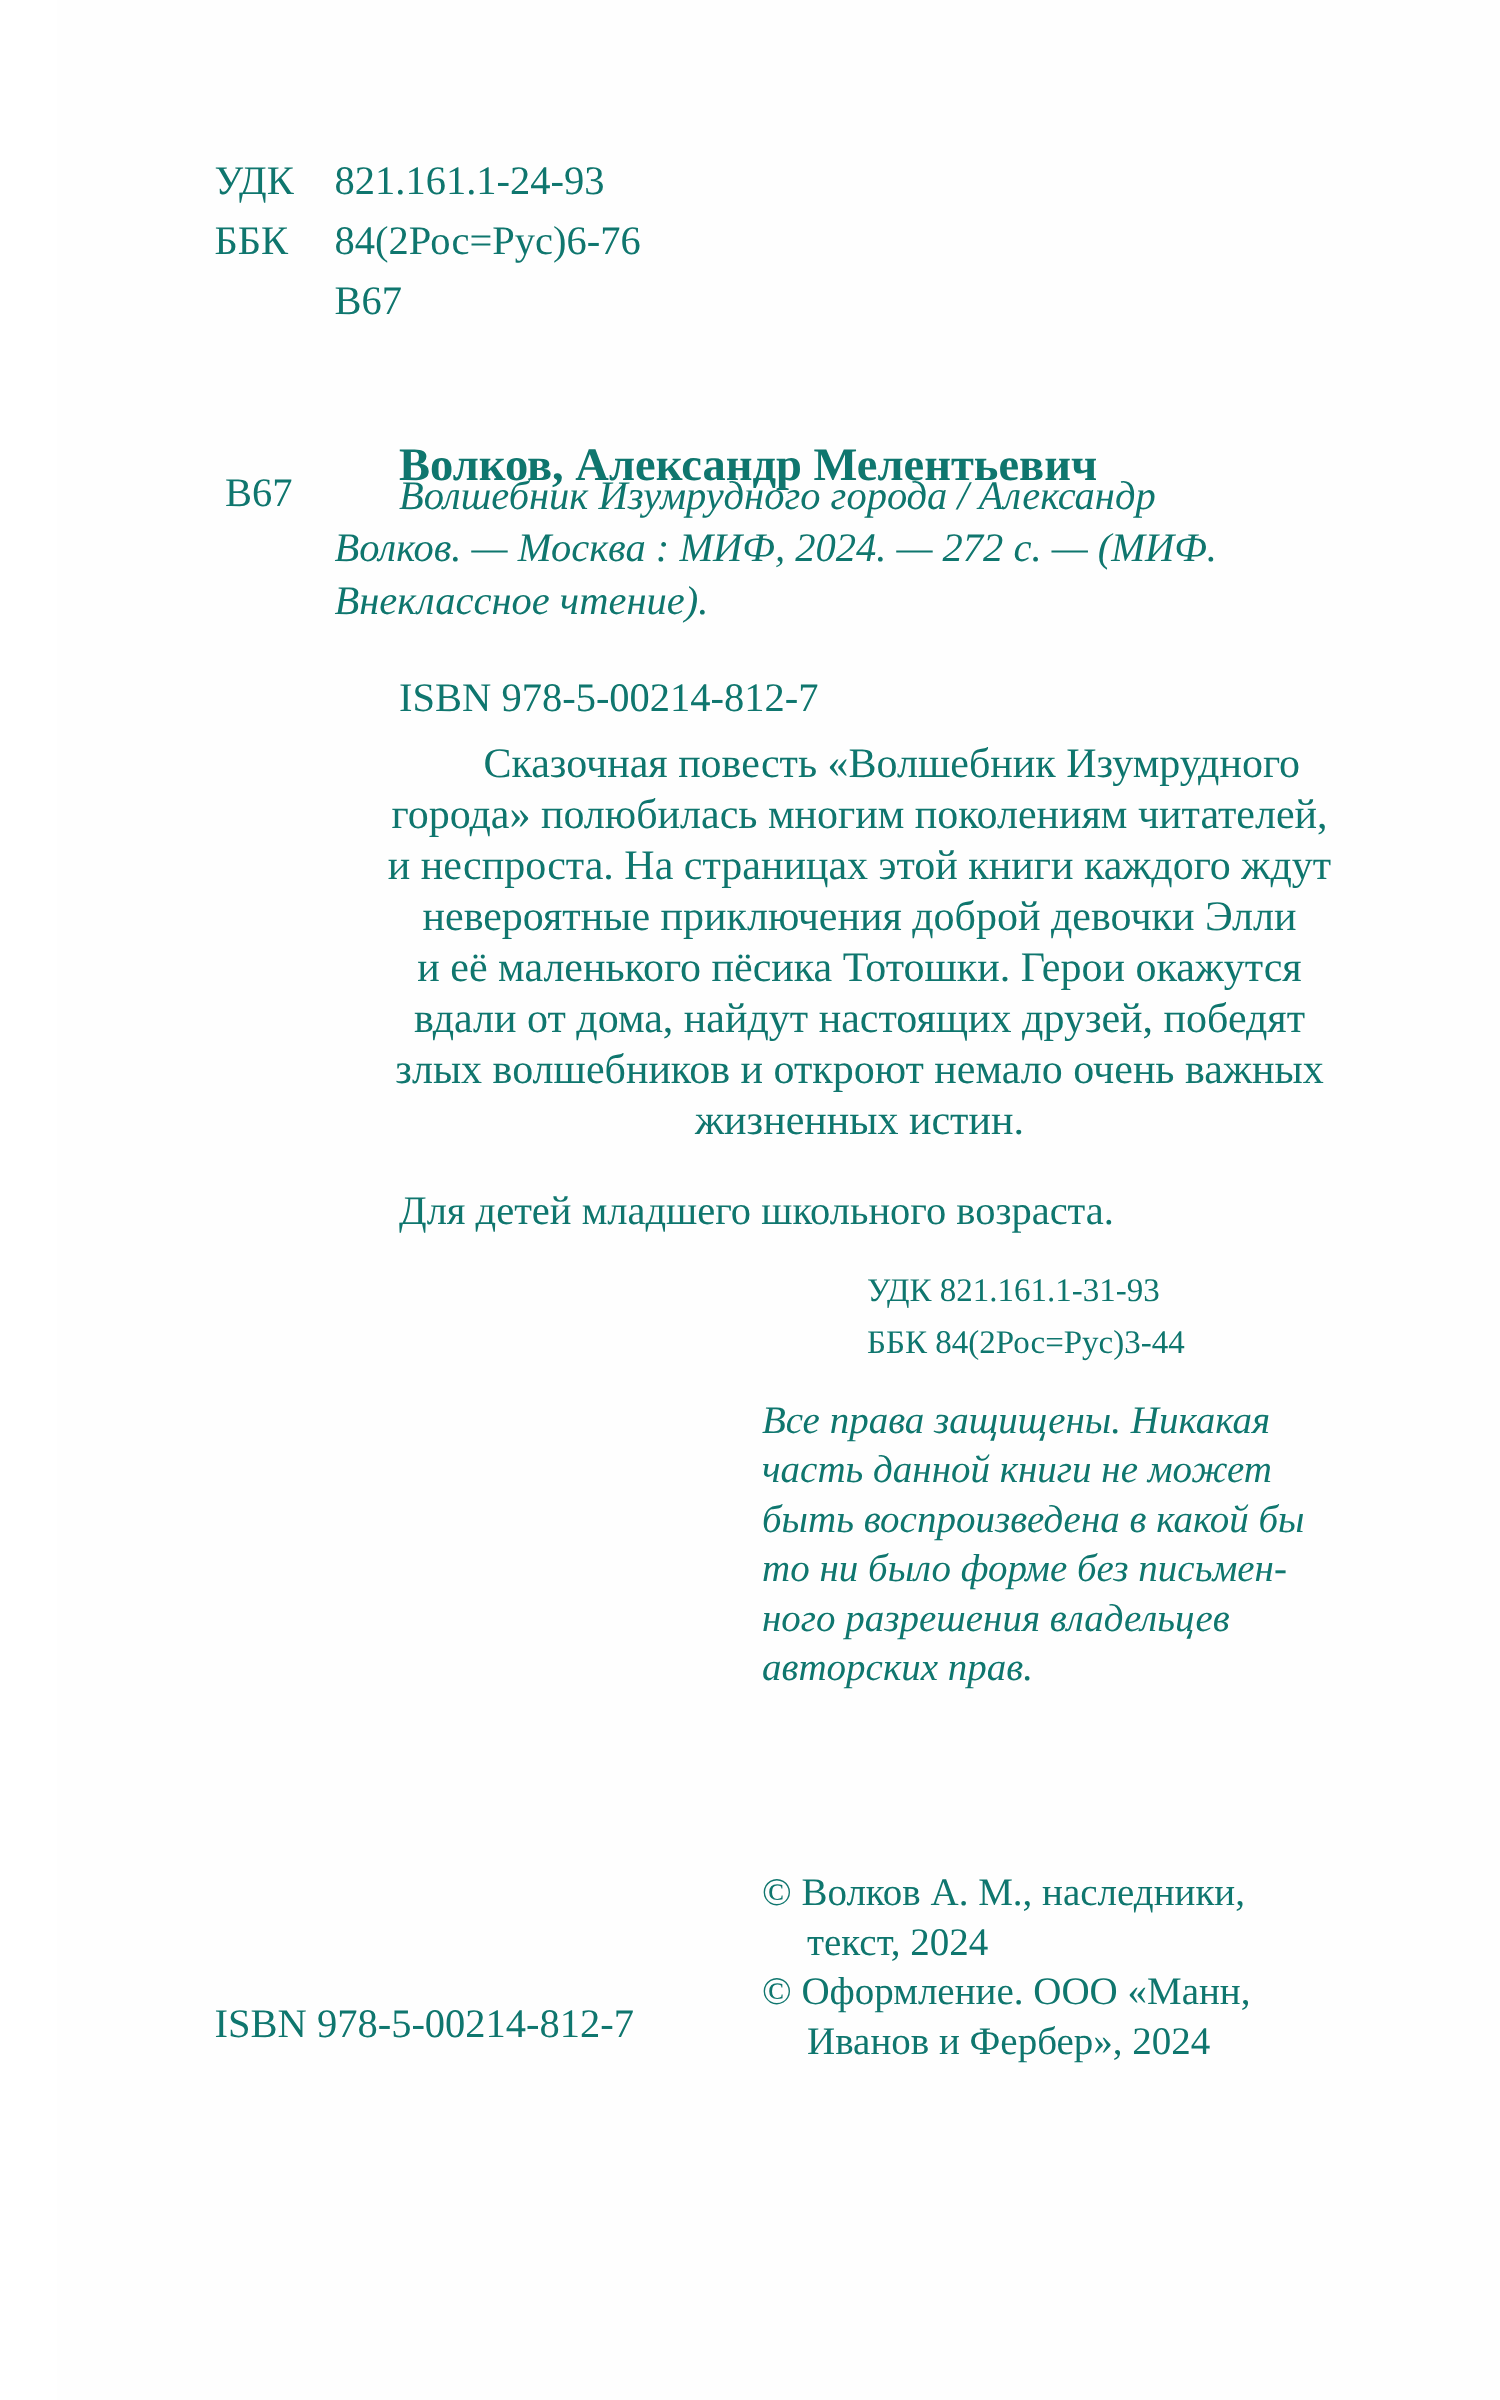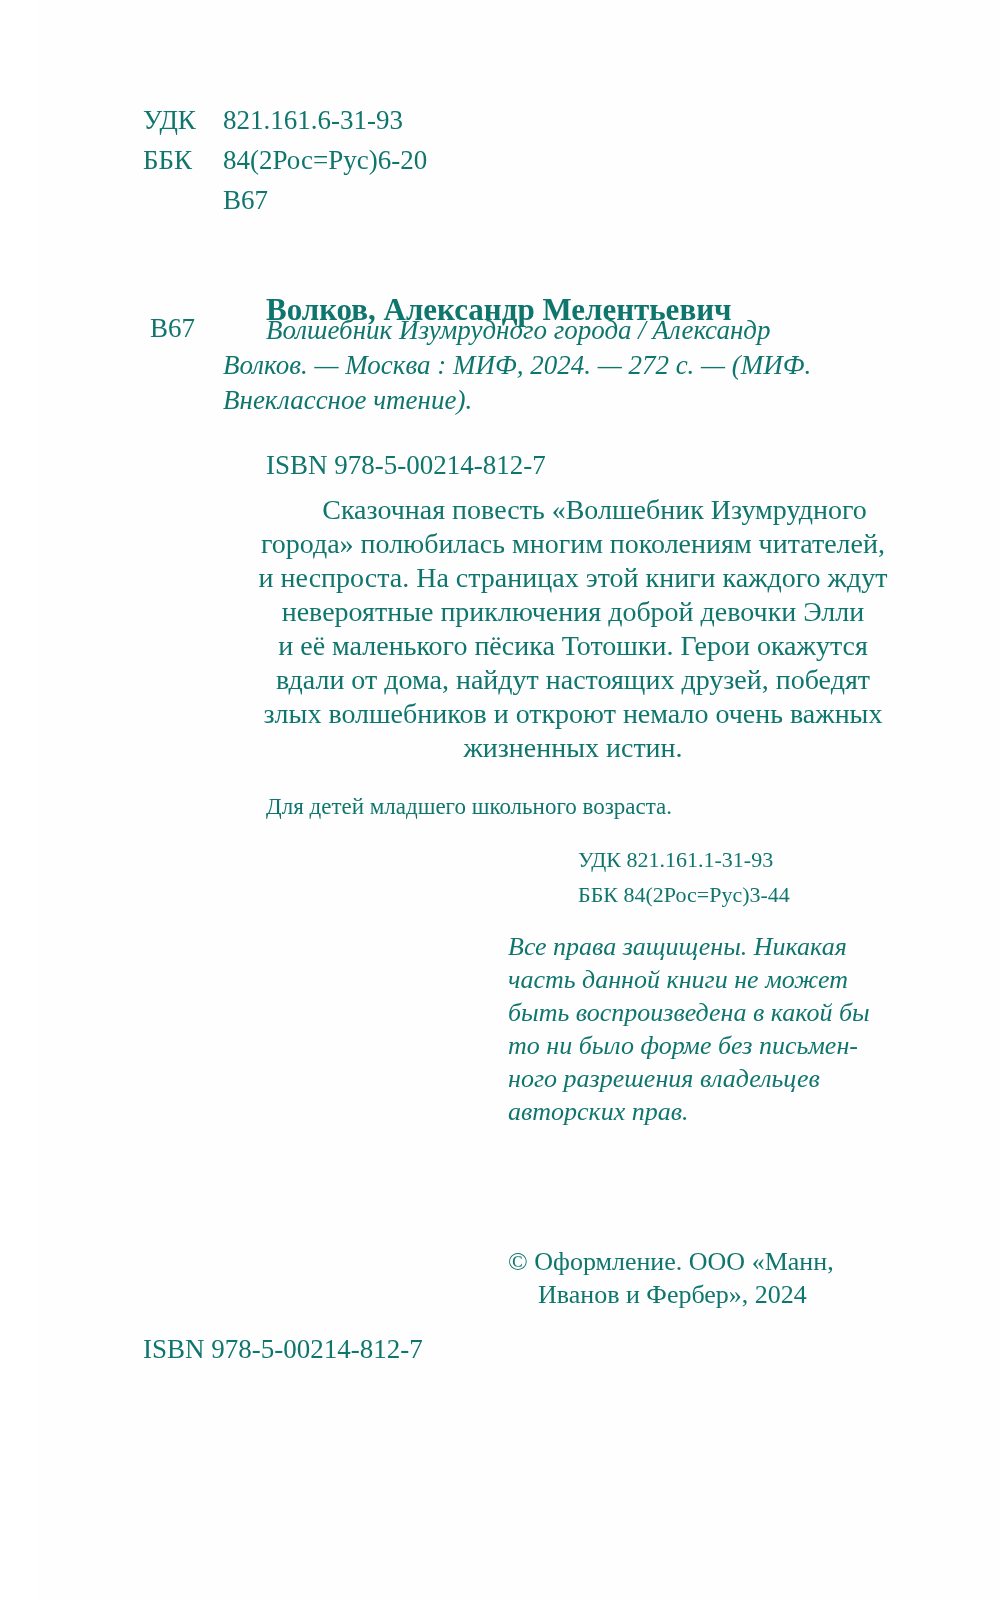--- a/index.html
+++ b/index.html
@@ -54,21 +54,21 @@
   .annotation {
     left: 185px; top: 493px;
     width: 700px;
     font-size: 28px; line-height: 34px;
     text-indent: 43px;
     text-align: center;
   }
   .audience {
     left: 185px; top: 790px;
     width: 700px;
-    font-size: 23px; line-height: 34px;
+    font-size: 27px; line-height: 34px;
     text-indent: 43px;
   }
 
   
   .codes-right {
     left: 540px; top: 842px;
     font-size: 22px; line-height: 35px;
   }
 
   
@@ -99,25 +99,25 @@
   }
 </style>
 </head>
 <body>
 
 <div class="page">
 
   <div class="abs top-codes">
     <div class="code-line">
       <span class="code-label">УДК</span>
-      <span>821.161.6-31-93</span>
+      <span>821.161.1-24-93</span>
     </div>
     <div class="code-line">
       <span class="code-label">ББК</span>
-      <span>84(2Рос=Рус)6-20</span>
+      <span>84(2Рос=Рус)6-76</span>
     </div>
     <div class="code-sign-row">
       <span class="code-sign-spacer"></span>
       <span>В67</span>
     </div>
   </div>
 
   <div class="abs bib-header">Волков, Александр Мелентьевич</div>
   <div class="abs bib-sign">В67</div>
   <div class="abs bib-entry pre">Волшебник Изумрудного города / Александр
@@ -143,19 +143,21 @@
   <div class="abs rights">
     <p class="pre">Все права защищены. Никакая
 часть данной книги не может
 быть воспроизведена в какой бы
 то ни было форме без письмен-
 ного разрешения владельцев
 авторских прав.</p>
   </div>
 
   <div class="abs copyrights">
+    <div class="copyright-item pre">© Волков А. М., наследники,
+текст, 2024</div>
     <div class="copyright-item pre">© Оформление. ООО «Манн,
 Иванов и Фербер», 2024</div>
   </div>
 
   <div class="abs isbn-bottom">ISBN 978-5-00214-812-7</div>
 
 </div>
 
 </body></html>

